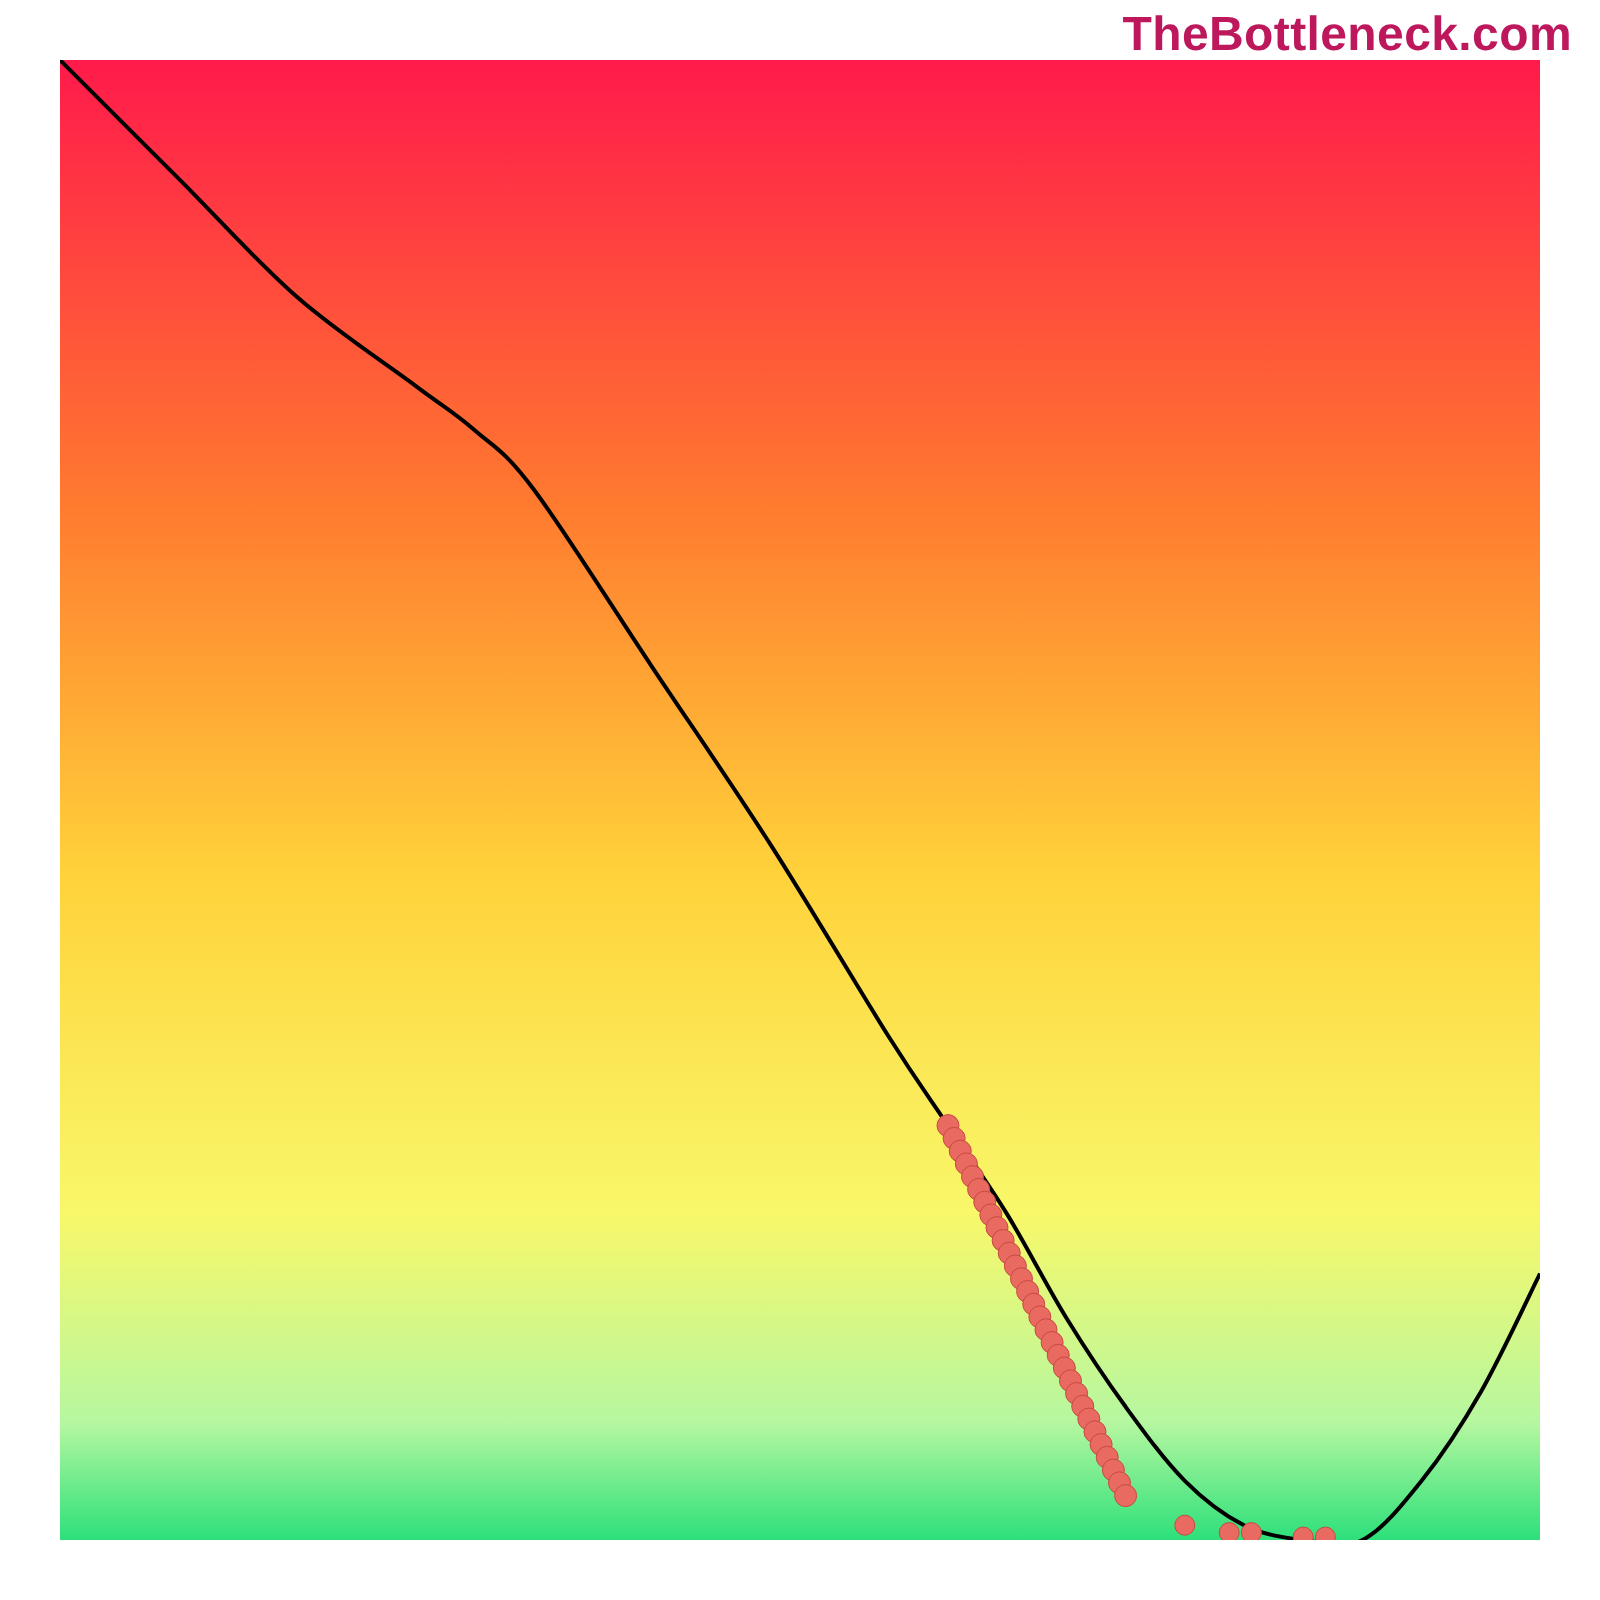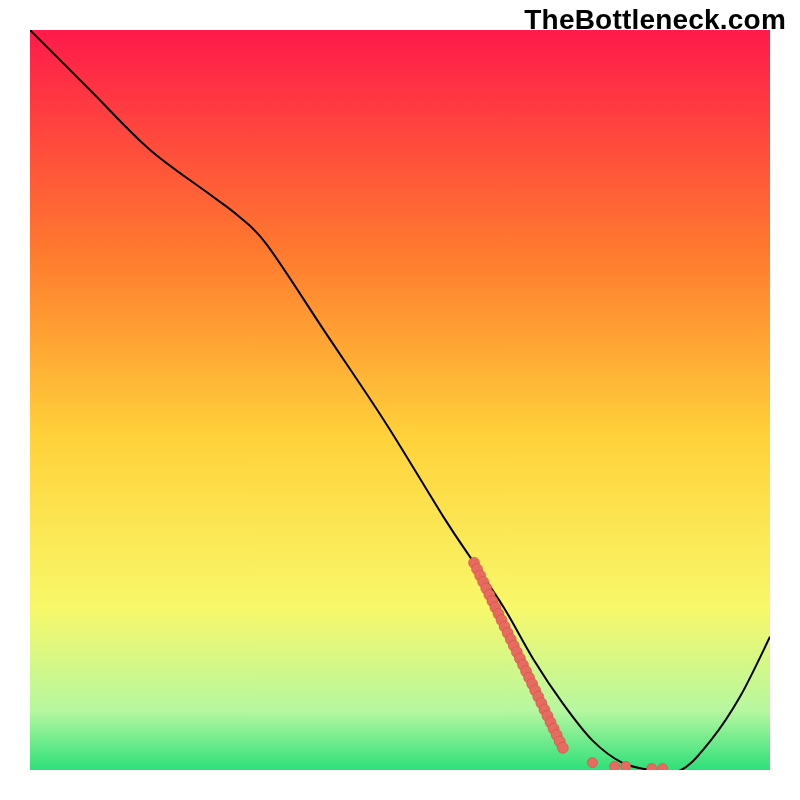--- a/index.html
+++ b/index.html
@@ -13,23 +13,23 @@
   }
   .stage {
     position: relative;
     width: 800px;
     height: 800px;
   }
   .watermark {
     position: absolute;
     top: 4px;
     right: 14px;
-    font-size: 28px;
+    font-size: 24px;
     font-weight: 600;
-    color: #000000;
+    color: #be185d;
     letter-spacing: 0.2px;
     user-select: none;
   }
   .plot-area {
     position: absolute;
     left: 30px;
     top: 30px;
     width: 740px;
     height: 740px;
   }

